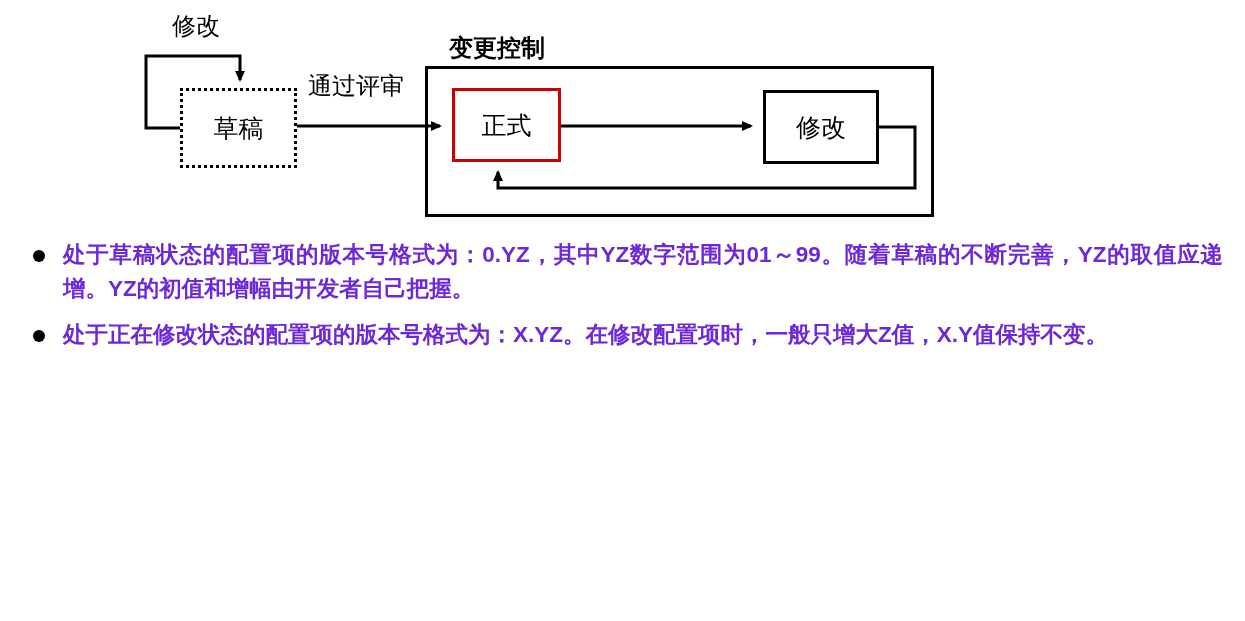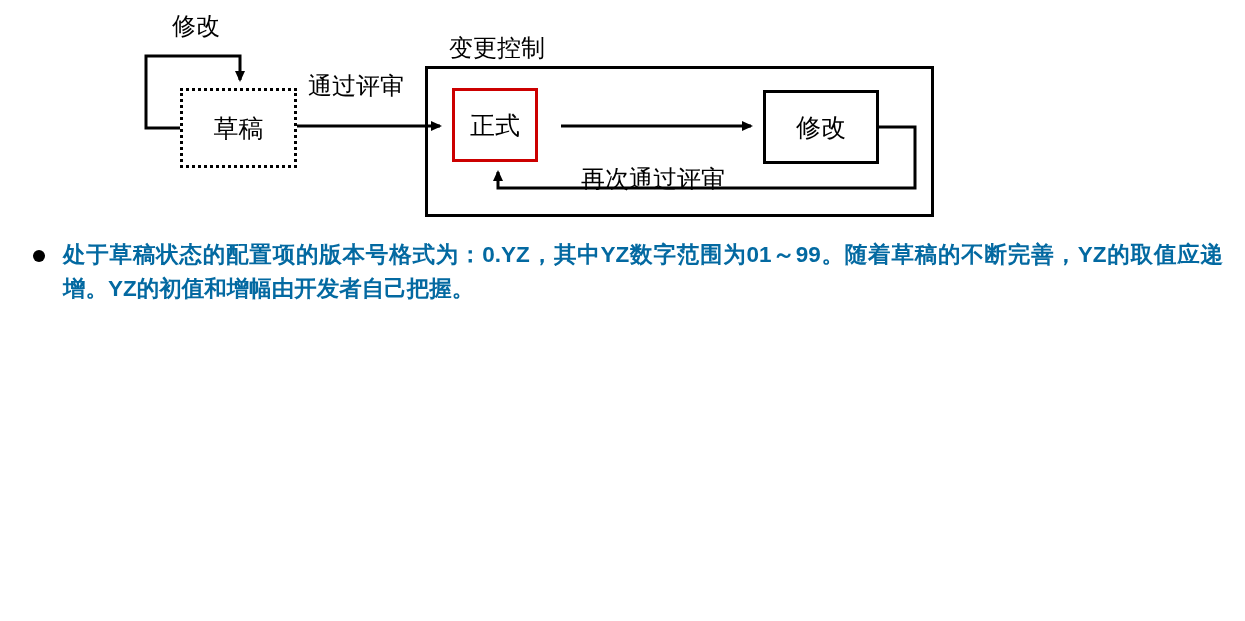--- a/index.html
+++ b/index.html
@@ -53,40 +53,40 @@
     justify-content: center;
     background: #ffffff;
   }
   .box-draft {
     left: 180px;  top: 88px;
     width: 117px; height: 80px;
     border: 3px dotted #000000;
   }
   .box-formal {
     left: 452px;  top: 88px;
-    width: 86px; height: 74px;
+    width: 109px; height: 74px;
     border: 3px solid #cc0000;
   }
   .box-modify {
     left: 763px;  top: 90px;
     width: 116px; height: 74px;
     border: 3px solid #000000;
   }
   .box-group {
     left: 425px;  top: 66px;
     width: 509px; height: 151px;
     border: 3px solid #000000;
     background: transparent;
     z-index: 0;
   }
   .box-draft, .box-formal, .box-modify { z-index: 3; }
 
   .lbl-modify-loop { left: 172px; top: 14px; }
   .lbl-pass-review { left: 308px; top: 74px; }
-  .lbl-change-ctrl { left: 449px; top: 36px; }
+  .lbl-change-ctrl { left: 449px; top: 36px; font-weight: bold; }
   .lbl-repass-review { left: 581px; top: 167px; }
 
   
   #bullets {
     position: absolute;
     left: 0;
     top: 238px;
     width: 1245px;
   }
   .bullet-item {
@@ -102,21 +102,21 @@
     width: 12px;
     height: 12px;
     background: #000000;
     border-radius: 50%;
   }
   .bullet-text {
     display: block;
     font-size: 22.5px;
     line-height: 1.52;
     letter-spacing: 0px;
-    color: #0369a1;
+    color: #6d28d9;
     width: 1160px;
     text-align: justify;
     text-justify: inter-ideograph;
     font-weight: 600;
   }
 </style>
 </head>
 <body>
 
 <div id="diagram">
@@ -148,28 +148,31 @@
   </div>
 
   <div class="box box-modify">
     <span class="node-label" style="position:static;">修改</span>
   </div>
 
   <span class="edge-label lbl-modify-loop">修改</span>
 
   <span class="edge-label lbl-pass-review">通过评审</span>
 
-  <span class="edge-label lbl-repass-review">再次通过评审</span>
 
   <span class="group-label lbl-change-ctrl">变更控制</span>
 </div>
 
 <div id="bullets">
 
   <div class="bullet-item">
     <span class="bullet-dot"></span>
     <span class="bullet-text">处于草稿状态的配置项的版本号格式为：0.YZ，其中YZ数字范围为01～99。随着草稿的不断完善，YZ的取值应递增。YZ的初值和增幅由开发者自己把握。</span>
   </div>
 
 
 
+  <div class="bullet-item">
+    <span class="bullet-dot"></span>
+    <span class="bullet-text">处于正在修改状态的配置项的版本号格式为：X.YZ。在修改配置项时，一般只增大Z值，X.Y值保持不变。</span>
+  </div>
 
 </div>
 
 </body></html>

